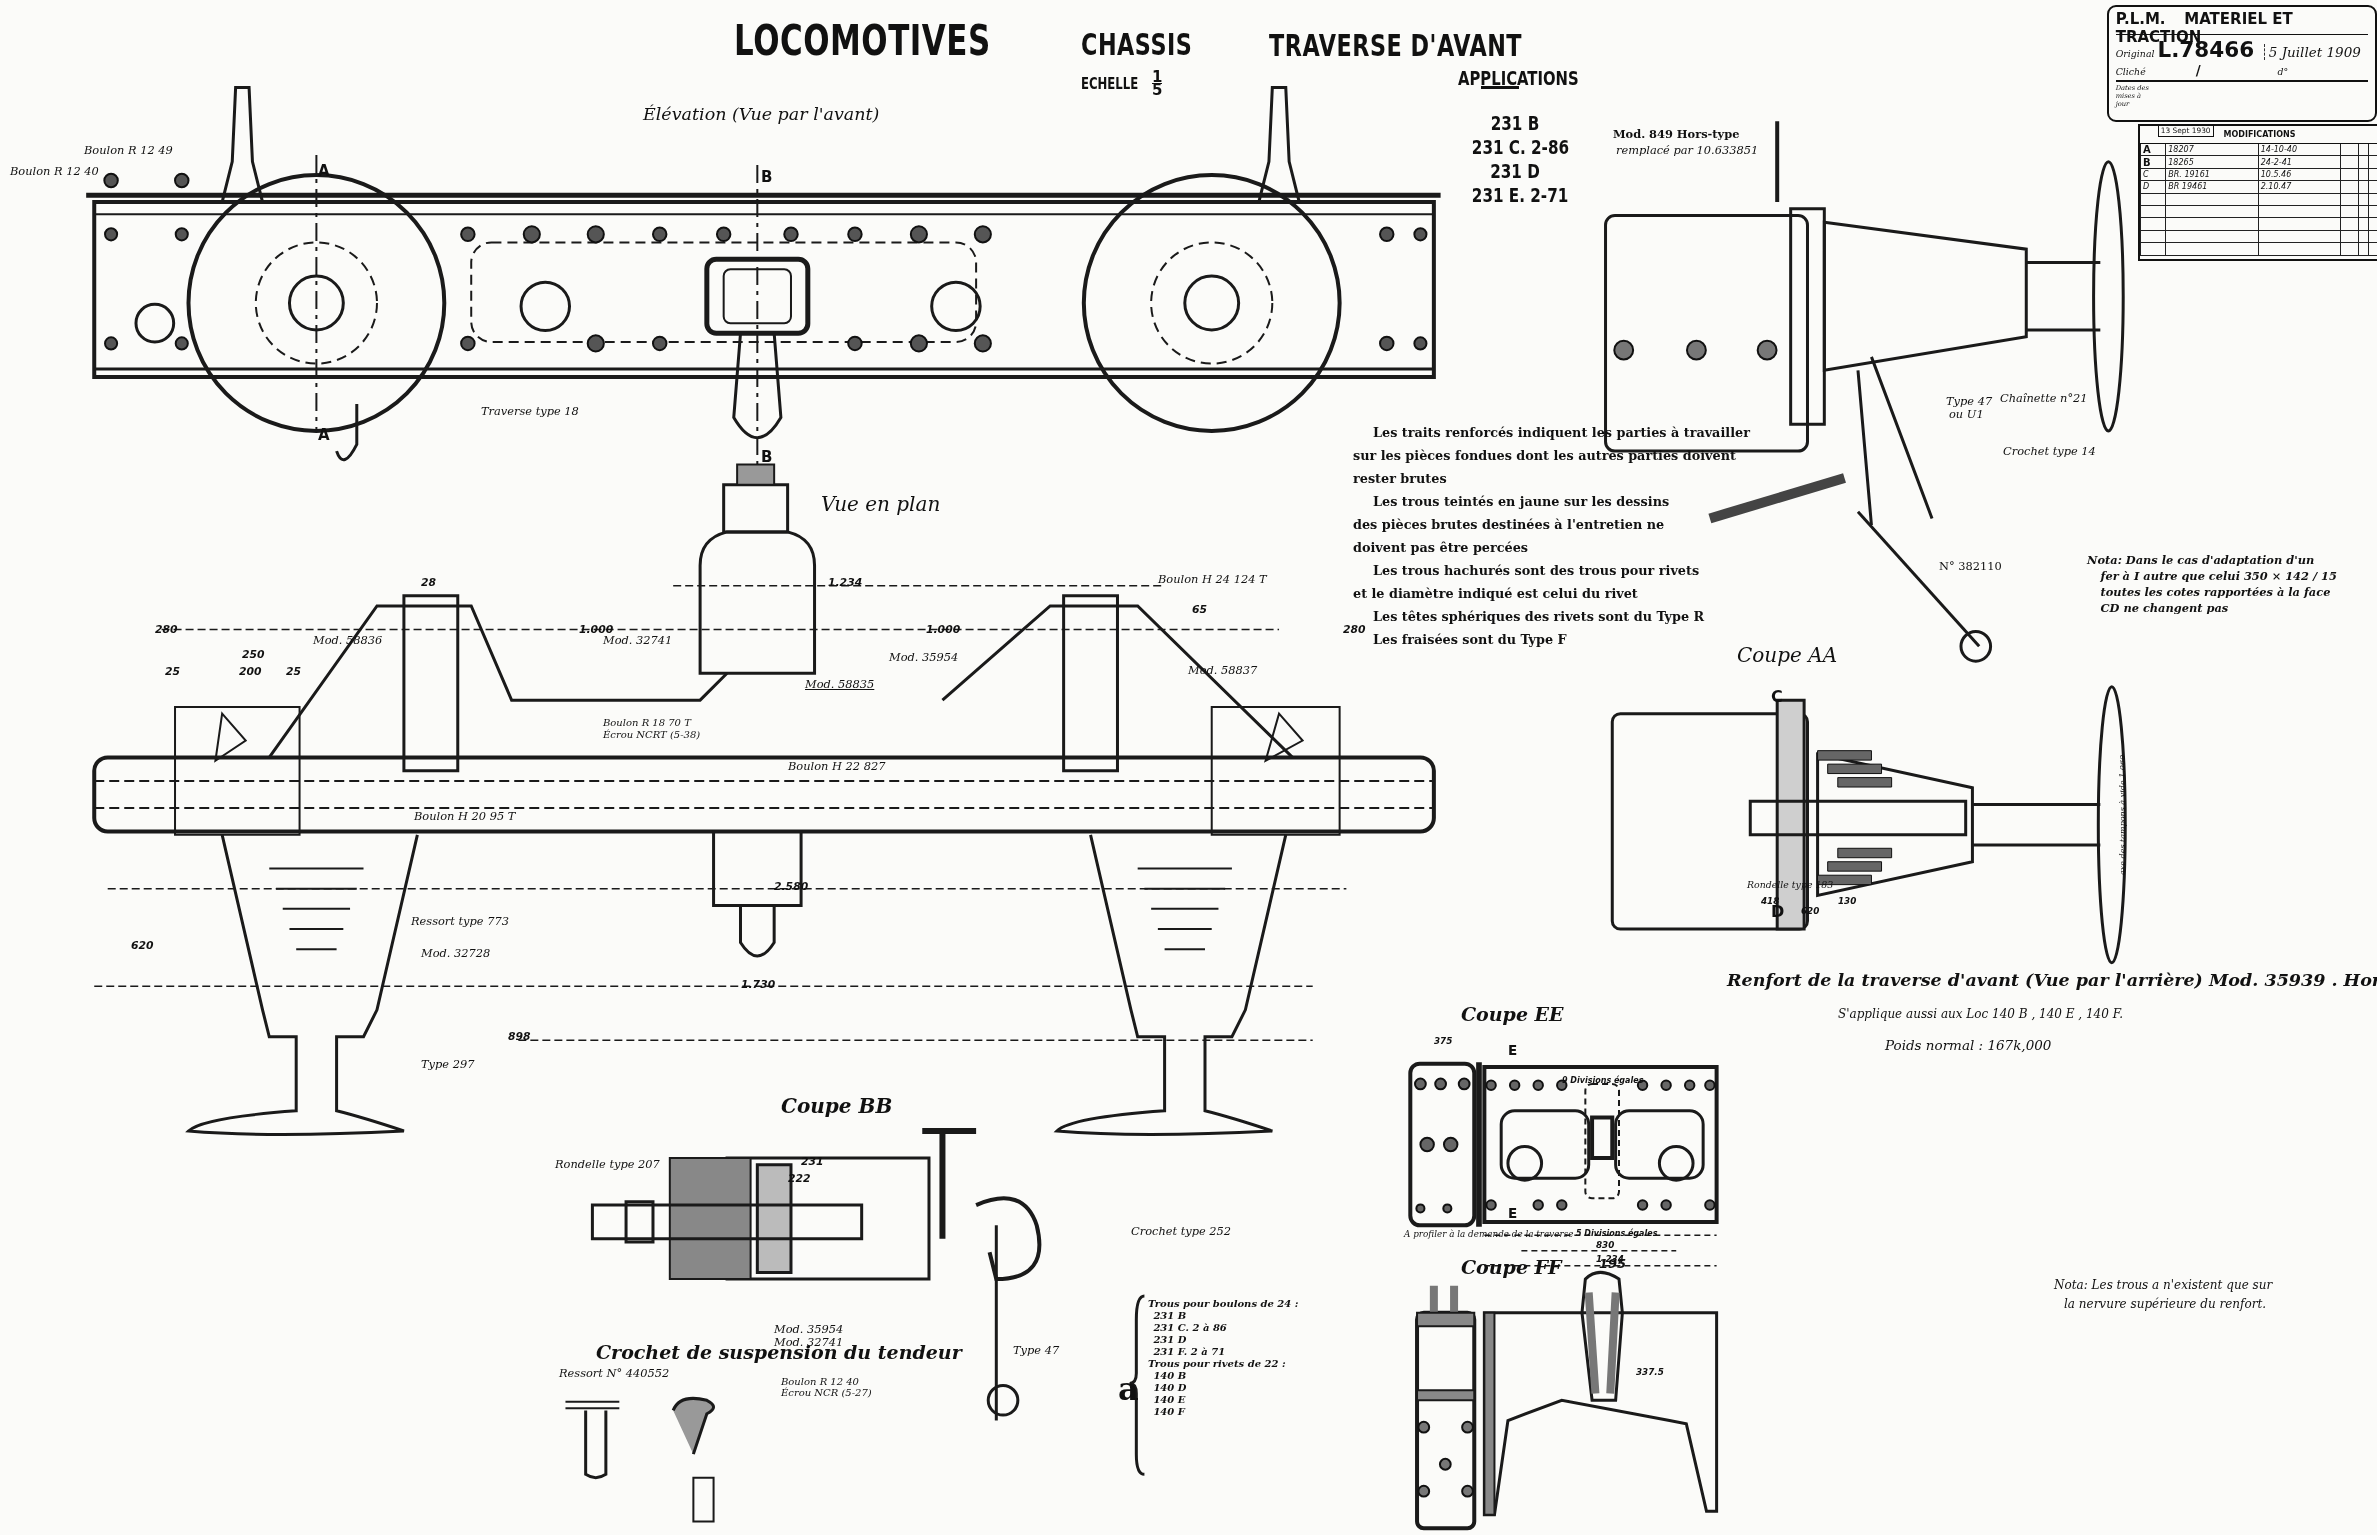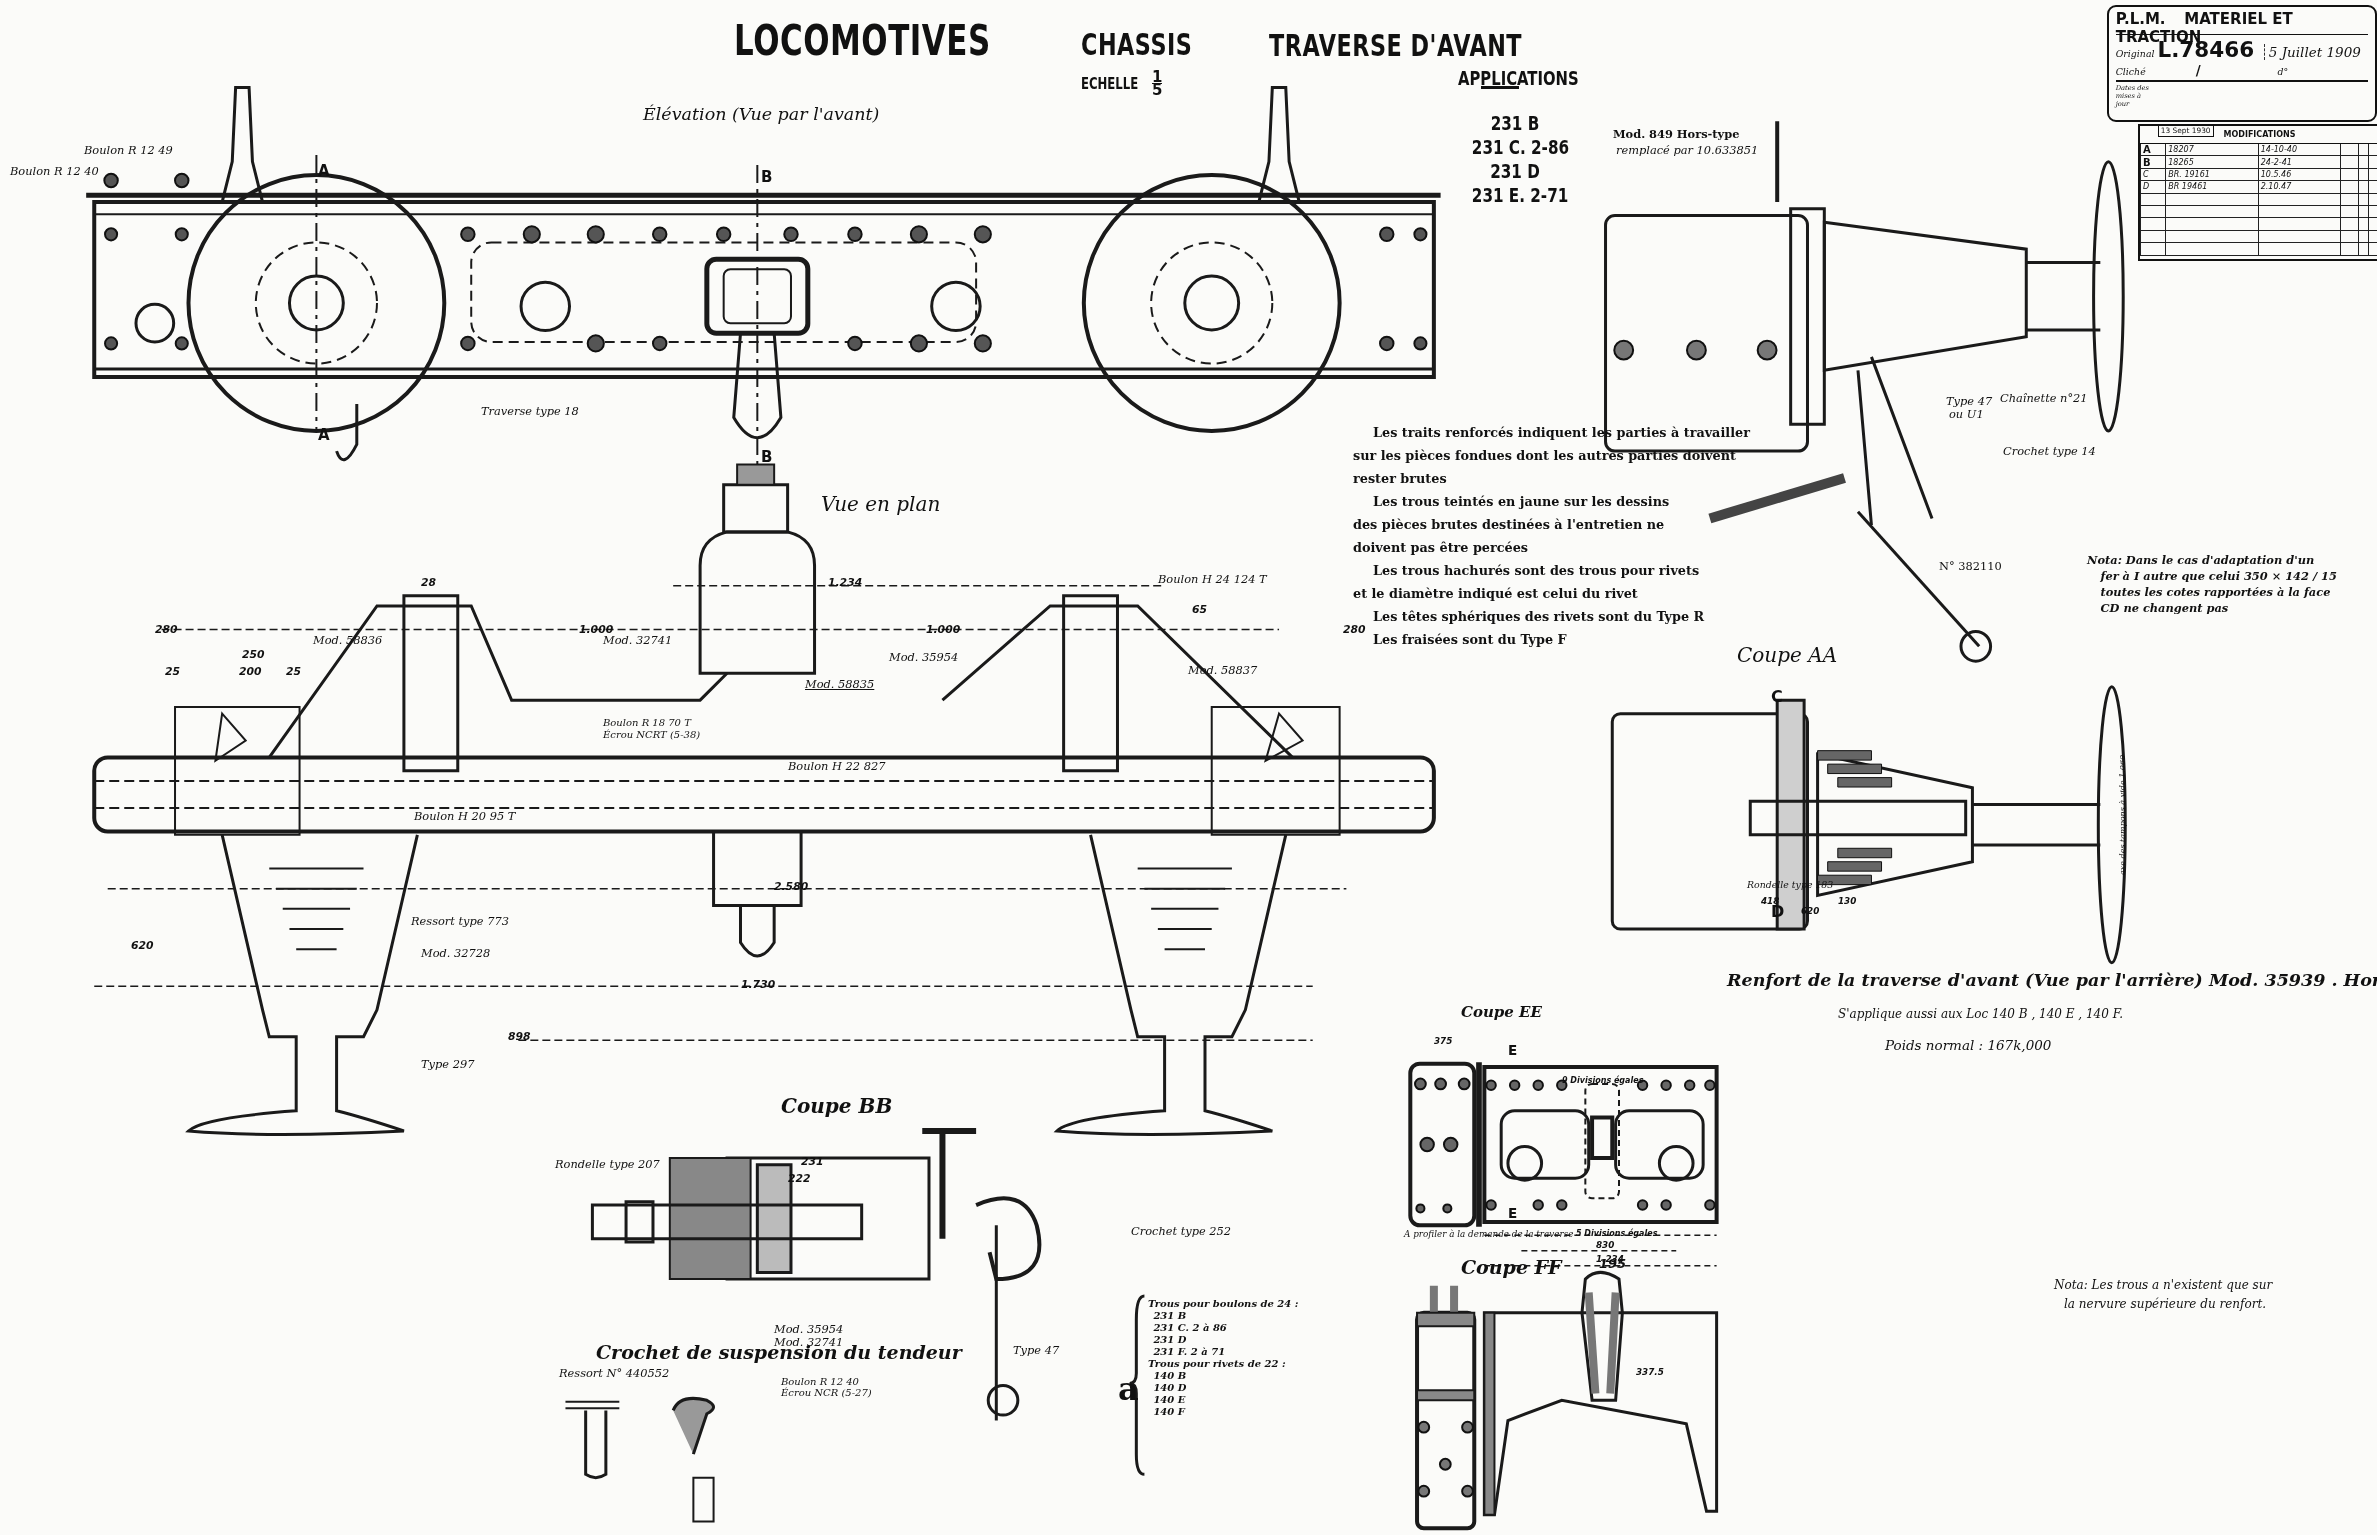--- a/index.html
+++ b/index.html
@@ -378,21 +378,21 @@
           <td></td>
         </tr>
     </tbody>
   </table>
 </div>
 
 <div class="abs script" style="left:643px; top:104px; font-size:17.5px;">Élévation (Vue par l'avant)</div>
 <div class="abs script" style="left:821px; top:492px; font-size:20px;">Vue en plan</div>
 <div class="abs script" style="left:1737px; top:643px; font-size:20px;">Coupe AA</div>
 <div class="abs script" style="left:781px; top:1094px; font-size:20px; font-weight:bold;">Coupe BB</div>
-<div class="abs script" style="left:1461px; top:1003px; font-size:15px; font-weight:bold;">Coupe EE</div>
+<div class="abs script" style="left:1461px; top:1003px; font-size:19px; font-weight:bold;">Coupe EE</div>
 <div class="abs script" style="left:1461px; top:1256px; font-size:19px; font-weight:bold;">Coupe FF</div>
 <div class="abs script" style="left:596px; top:1341px; font-size:19px; font-weight:bold;">Crochet de suspension du tendeur</div>
 <div class="abs script" style="left:1727px; top:970px; font-size:17.5px; font-weight:bold;">Renfort de la traverse d'avant (Vue par l'arrière) Mod. 35939 . Hors-type .</div>
 <div class="abs script" style="left:1838px; top:1007px; font-size:12px;">S'applique aussi aux Loc 140 B , 140 E , 140 F.</div>
 <div class="abs script" style="left:1885px; top:1037px; font-size:13.5px;">Poids normal : 167k,000</div>
 
 <div class="abs" style="left:318px; top:162px; font-size:15px; font-weight:bold;">A</div>
 <div class="abs" style="left:318px; top:426px; font-size:15px; font-weight:bold;">A</div>
 <div class="abs" style="left:761px; top:168px; font-size:15px; font-weight:bold;">B</div>
 <div class="abs" style="left:761px; top:448px; font-size:15px; font-weight:bold;">B</div>

